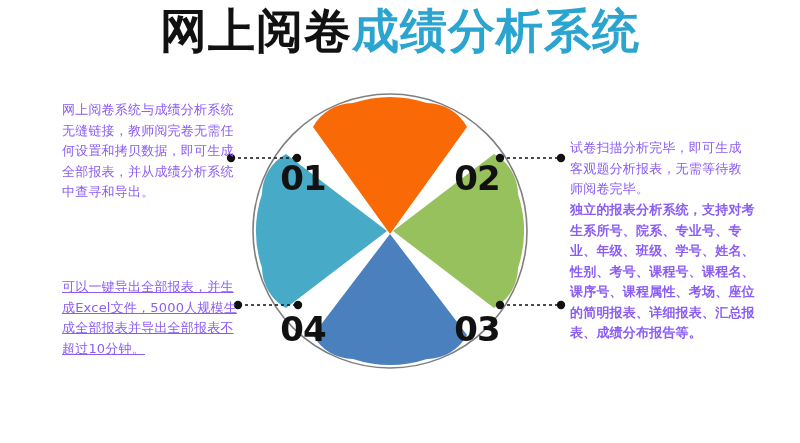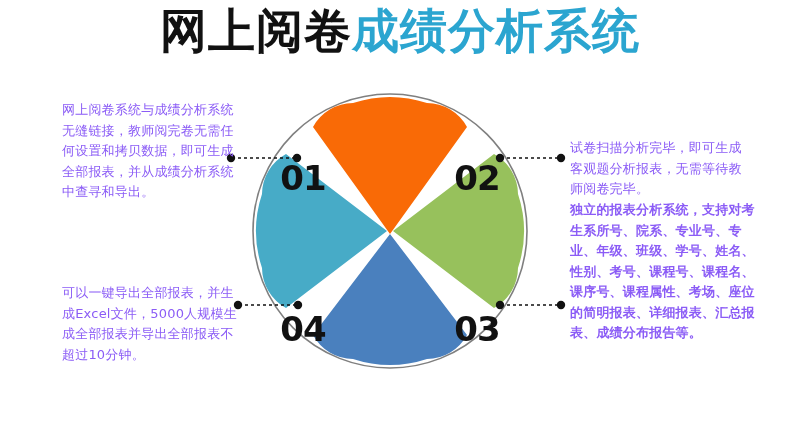--- a/index.html
+++ b/index.html
@@ -39,21 +39,21 @@
   
   .side-text {
     position: absolute;
     font-size: 13px;
     line-height: 20.5px;
     color: #8b5cf6;
     letter-spacing: 0.2px;
     font-family: "DejaVu Sans", "Liberation Sans", sans-serif;
   }
   #text-01 { left: 62px;  top: 100px; width: 178px; }
-  #text-04 { left: 62px;  top: 283px; width: 184px; }
+  #text-04 { left: 62px;  top: 277px; width: 184px; text-decoration: underline; }
   #text-02 { left: 570px; top: 122px; width: 180px; margin-top: 16px; }
   #text-03 { left: 570px; top: 200px; width: 185px; font-weight: bold; }
 
   
   #diagram {
     position: absolute;
     left: 240px;
     top: 81px;
     width: 300px;
     height: 300px;

